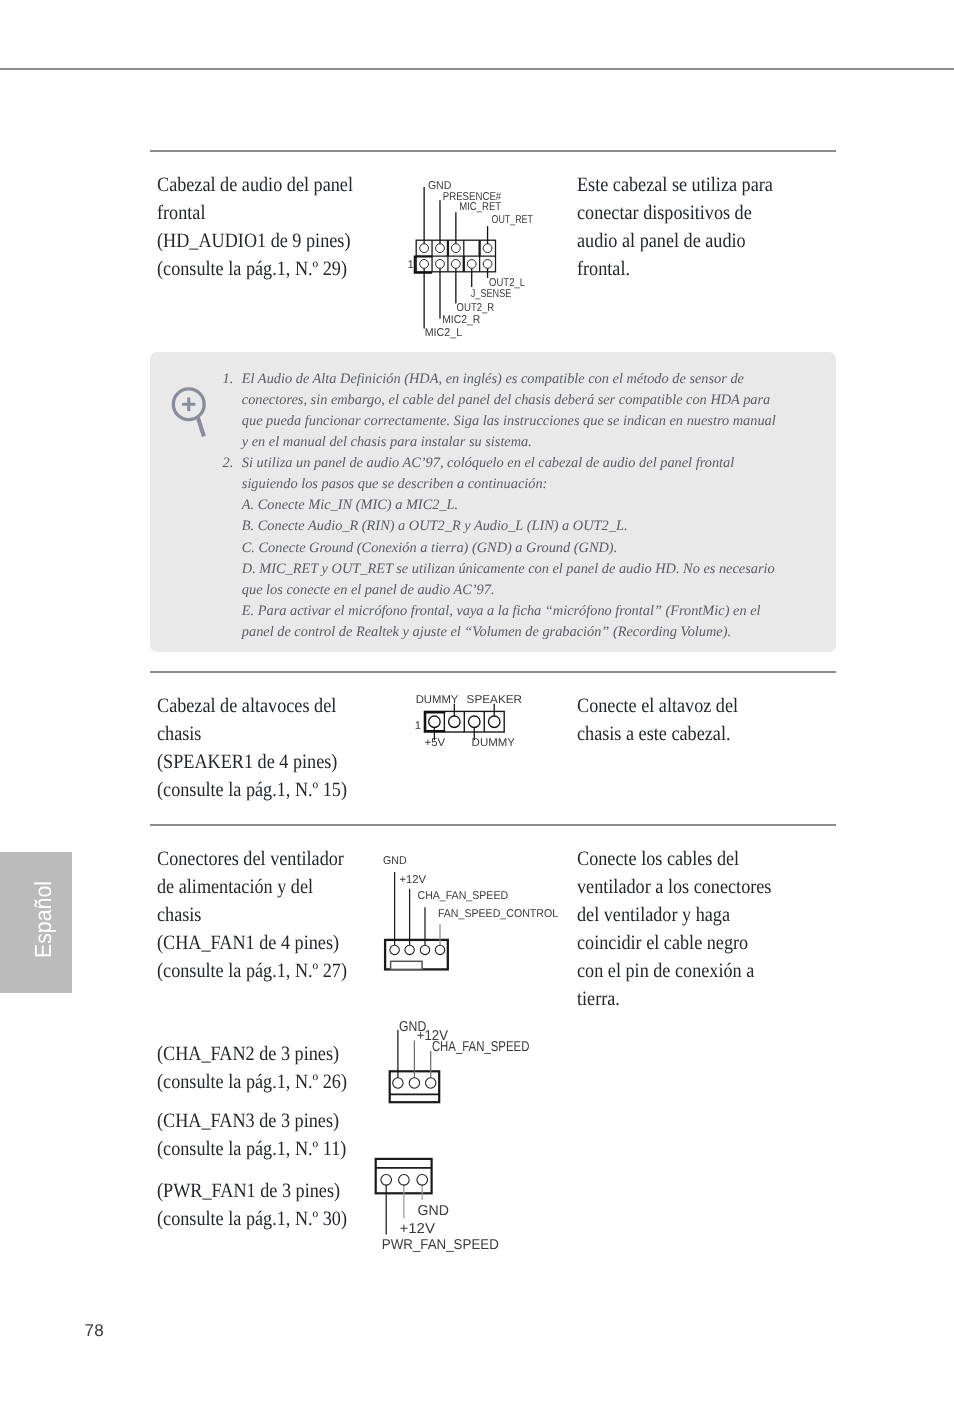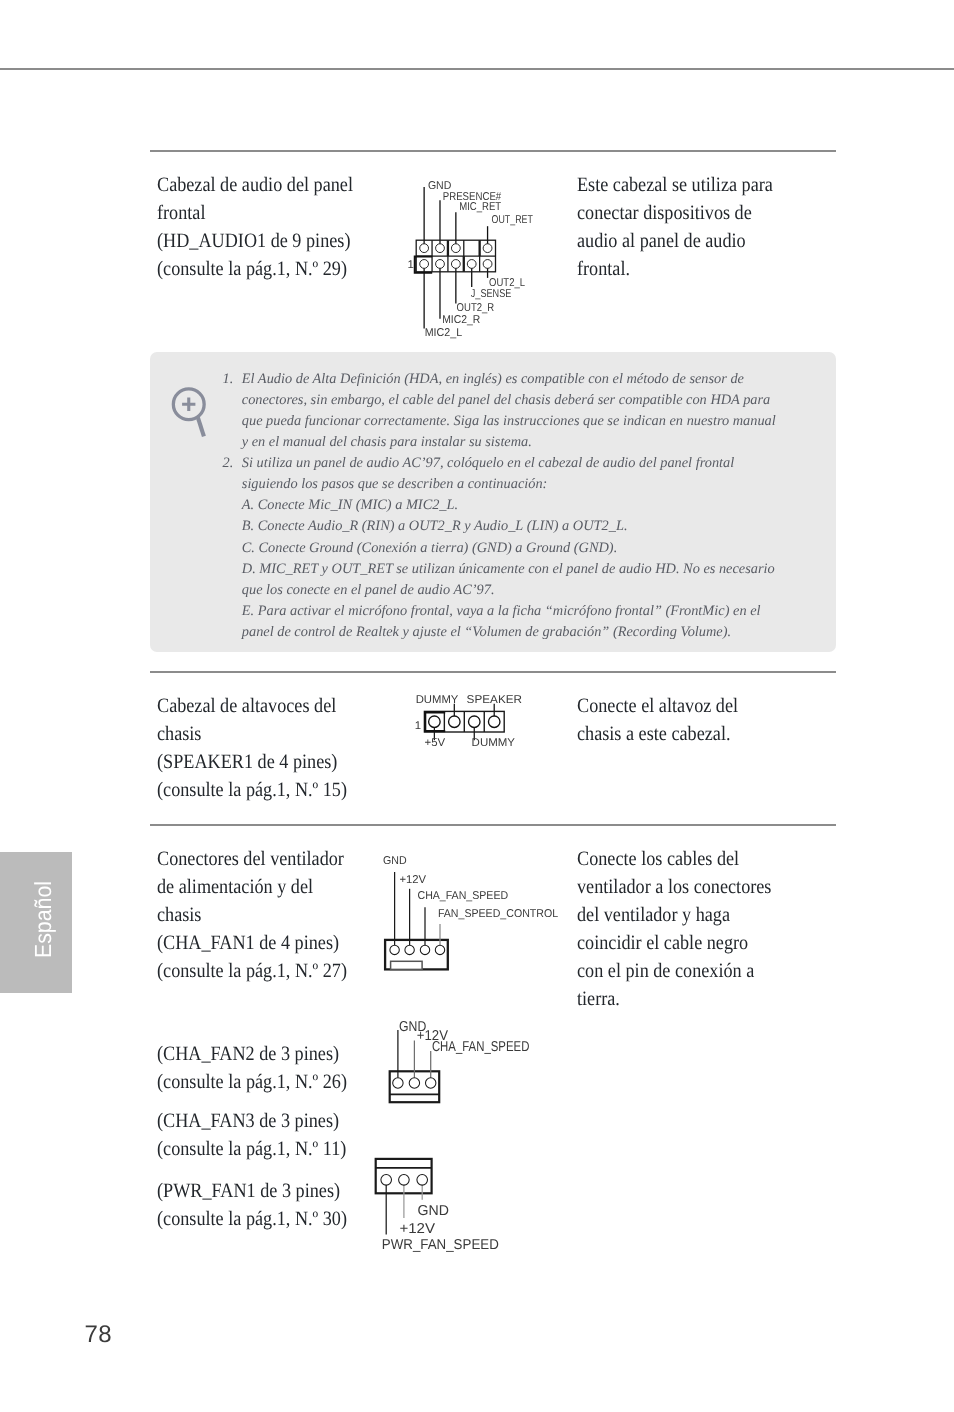--- a/index.html
+++ b/index.html
@@ -11,21 +11,21 @@
              transform:scaleX(0.892);transform-origin:0 0;white-space:pre-line;}
   .notebox{position:absolute;background:#e9e9e9;border-radius:7px;}
   .note-list{position:absolute;color:#595c64;font-style:italic;font-size:14.35px;line-height:21.07px;}
   .note-item{position:relative;}
   .note-item .txt{white-space:pre-line;display:block;}
   .note-num{position:absolute;left:-19.3px;top:0;font-style:italic;}
   .lang-tab{position:absolute;left:0;top:851.9px;width:71.7px;height:141.3px;background:#bbbbbb;}
   .lang-tab span{position:absolute;left:-26.65px;top:54.3px;width:141.3px;text-align:center;color:#ffffff;
                  font-family:"Liberation Sans",sans-serif;font-size:23.3px;line-height:27px;
                  transform:rotate(-90deg) scaleX(0.914);}
-  .pagenum{position:absolute;left:84.5px;top:1321px;font-family:"Liberation Sans",sans-serif;font-size:24px;color:#3c3c3c;letter-spacing:0.3px;}
+  .pagenum{position:absolute;left:84.5px;top:1321px;font-family:"Liberation Sans",sans-serif;font-size:17px;color:#3c3c3c;letter-spacing:0.3px;}
   .diagram{position:absolute;overflow:visible;}
   .dlabel{font-family:"Liberation Sans",sans-serif;font-size:11.4px;fill:#3a3a3a;}
   .dlabel2{font-family:"Liberation Sans",sans-serif;font-size:14.3px;fill:#3a3a3a;}
 </style>
 </head>
 <body>
 
 <div class="page">
 
   <div class="hrule-top"></div>

